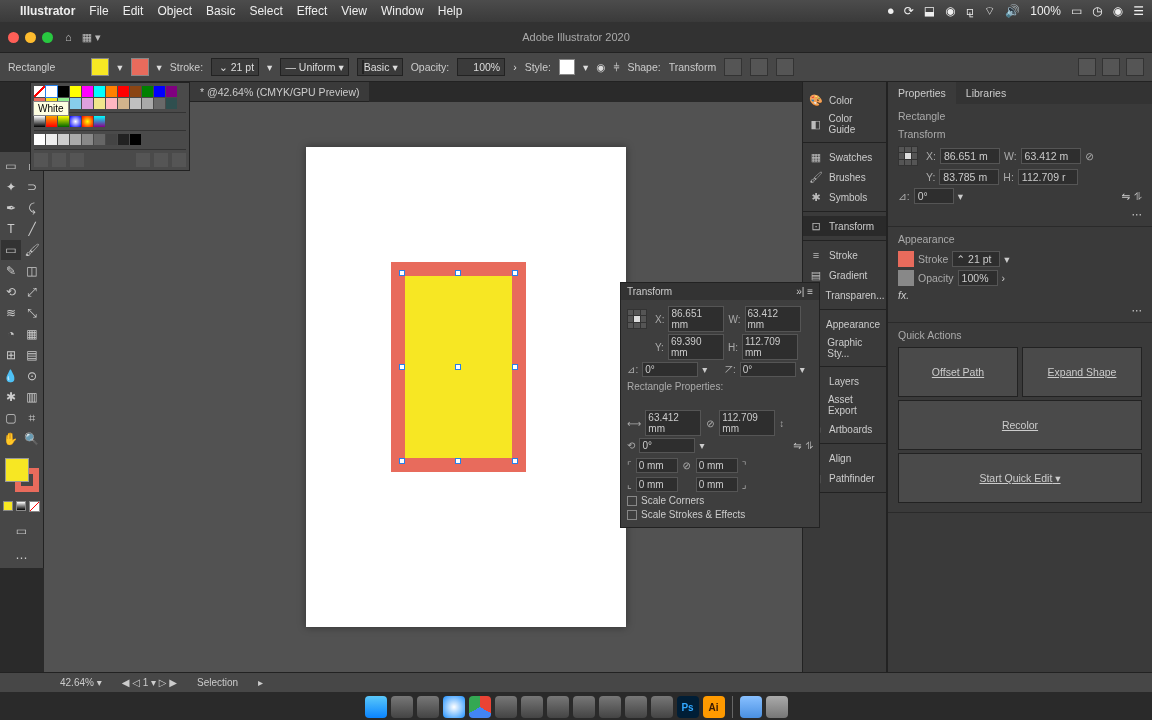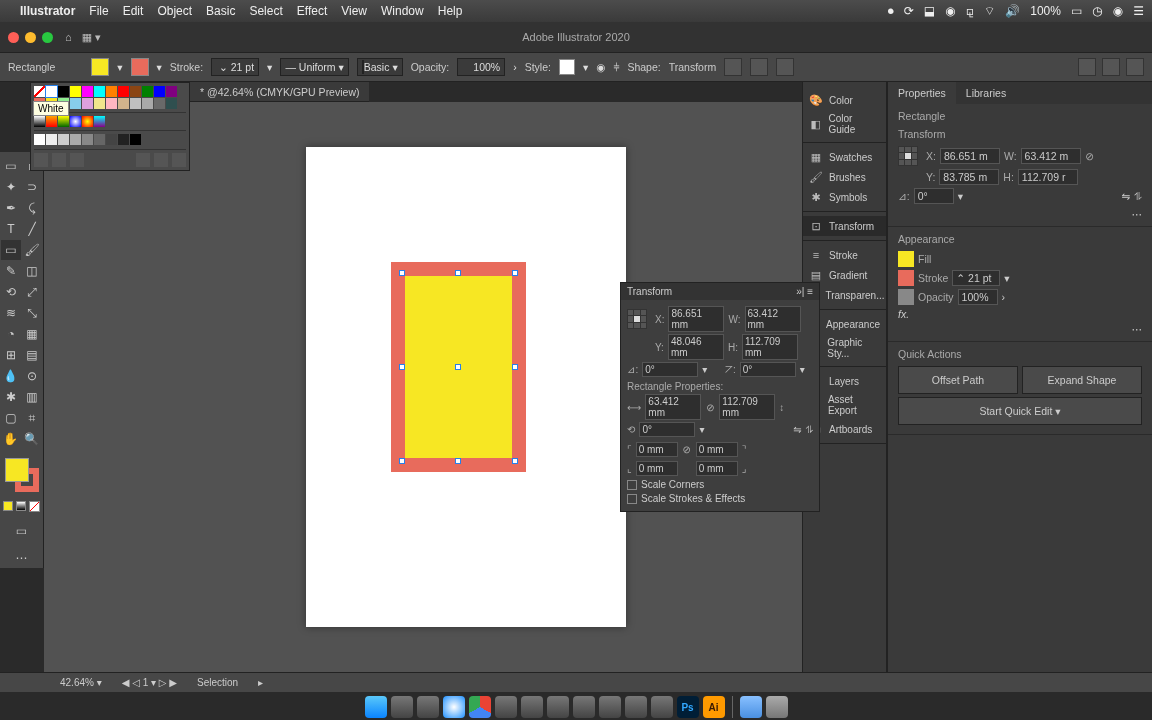--- a/index.html
+++ b/index.html
@@ -72,21 +72,21 @@
   .hnd.bl{left:-3px; bottom:-3px;} .hnd.bc{left:50%; bottom:-3px; transform:translateX(-50%);} .hnd.br{right:-3px; bottom:-3px;}
   .hnd.ctr{left:50%; top:50%; transform:translate(-50%,-50%);}
 
   
   .float-panel { position:absolute; left:620px; top:200px; width:200px; background:#3e3e3e; border:1px solid #222; z-index:15; color:#ccc; font-size:10px; }
   .fp-head { background:#333; padding:3px 6px; display:flex; align-items:center; }
   .fp-body { padding:4px 6px; }
   .fp-row { display:flex; align-items:center; gap:4px; margin:2px 0; }
   .fp-field { background:#2e2e2e; border:1px solid #555; padding:1px 2px; width:56px; color:#ccc; }
   .fp-label { color:#aaa; width:auto; }
-  .fp-sub { color:#aaa; margin:4px 0 2px 0; }
+  .fp-sub { color:#aaa; margin:4px 0 18px 0; }
   .fp-check { margin:3px 0; display:flex; align-items:center; gap:4px; }
   .chk { width:10px; height:10px; border:1px solid #888; }
   .ref9 { width:20px; height:20px; display:grid; grid-template-columns:repeat(3,1fr); grid-template-rows:repeat(3,1fr); gap:1px; background:#333; padding:1px; margin-right:4px; }
   .ref9 span { background:#555; }
   .ref9 span.on { background:#ddd; }
   .linkic { width:10px; height:20px; display:flex; align-items:center; justify-content:center; color:#aaa; }
 
   
   .dock { position:absolute; right:265px; top:0; bottom:0; width:85px; background:#3a3a3a; border-left:1px solid #222; border-right:1px solid #222; padding-top:4px; }
   .dock-group { border-bottom:1px solid #222; padding:4px 0; }
@@ -97,21 +97,21 @@
   
   .props { position:absolute; right:0; top:0; bottom:0; width:265px; background:#3a3a3a; border-left:1px solid #222; color:#ccc; font-size:10.5px; padding:0; }
   .props-tabs { display:flex; background:#333; }
   .props-tab { padding:5px 10px; color:#ccc; }
   .props-tab.active { background:#3a3a3a; }
   .props-section { padding:6px 10px; border-bottom:1px solid #2a2a2a; }
   .sec-title { color:#aaa; margin-bottom:6px; }
   .p-row { display:flex; align-items:center; gap:4px; margin:3px 0; }
   .p-field { background:#2e2e2e; border:1px solid #555; padding:1px 3px; width:60px; }
   .p-label { color:#aaa; }
-  .qa-btn { flex:1; background:#4a4a4a; border:1px solid #222; padding:7px; text-align:center; cursor:pointer; }
+  .qa-btn { flex:1; background:#4a4a4a; border:1px solid #222; padding:18px; text-align:center; cursor:pointer;text-decoration:underline; }
   .appear-sw { width:16px; height:16px; }
   .fill-chip{ background:#f7e723; } .stroke-chip{ background:#e86b5c; }
   .opac-chip { background:#888; }
 
   
   .statusbar { height:20px; background:#474747; display:flex; align-items:center; padding:0 60px; gap:20px; color:#ccc; font-size:10px; border-top:1px solid #222; }
 
   
   .mac-dock { height:28px; display:flex; align-items:flex-end; justify-content:center; gap:4px; padding-bottom:2px; }
   .dock-icon { width:22px; height:22px; border-radius:4px; background:linear-gradient(#777,#444); }
@@ -364,21 +364,21 @@
             <span></span>
           </div>
         <span class="fp-label">X:</span>
           <span class="fp-field">86.651 mm</span>
         <span class="fp-label">W:</span>
           <span class="fp-field">63.412 mm</span>
       </div>
       <div class="fp-row">
         <span style="width:24px"></span>
         <span class="fp-label">Y:</span>
-          <span class="fp-field">48.046 mm</span>
+          <span class="fp-field">69.390 mm</span>
         <span class="fp-label">H:</span>
           <span class="fp-field">112.709 mm</span>
       </div>
       <div class="fp-row">
         <span class="fp-label">⊿:</span><span class="fp-field">0°</span>▾
         <span style="width:10px"></span>
         <span class="fp-label">⦢:</span><span class="fp-field">0°</span>▾
       </div>
       <div class="fp-sub">Rectangle Properties:</div>
       <div class="fp-row">
@@ -480,20 +480,30 @@
         </div>
       <div class="dock-item">
           <span class="dock-ic">⤓</span>
           <span>Asset Export</span>
         </div>
       <div class="dock-item">
           <span class="dock-ic">▢</span>
           <span>Artboards</span>
         </div>
     </div>
+    <div class="dock-group">
+      <div class="dock-item">
+          <span class="dock-ic">⫩</span>
+          <span>Align</span>
+        </div>
+      <div class="dock-item">
+          <span class="dock-ic">◧</span>
+          <span>Pathfinder</span>
+        </div>
+    </div>
   </div>
 
   <div class="props">
     <div class="props-tabs">
       <div class="props-tab active">Properties</div>
       <div class="props-tab">Libraries</div>
     </div>
     <div class="props-section">
       <div class="sec-title">Rectangle</div>
       <div class="sec-title">Transform</div>
@@ -525,44 +535,43 @@
       <div class="p-row">
         <span class="p-label">⊿:</span><span class="p-field" style="width:40px">0°</span>▾
         <span style="margin-left:auto">⇋</span>
         <span>⥮</span>
       </div>
       <div style="text-align:right; margin-top:4px"><span>⋯</span></div>
     </div>
     <div class="props-section">
       <div class="sec-title">Appearance</div>
       <div class="p-row">
-        <span class="appear-sw fill-chip"></span>
-        <span class="p-label">Fill</span>
-      </div>
-      <div class="p-row">
         <span class="appear-sw stroke-chip"></span>
         <span class="p-label">Stroke</span>
         <span class="p-field" style="width:48px">⌃ <span>21 pt</span></span>▾
       </div>
       <div class="p-row">
         <span class="appear-sw opac-chip"></span>
         <span class="p-label">Opacity</span>
         <span class="p-field" style="width:40px">100%</span> ›
       </div>
       <div class="p-row">
           <span style="font-style:italic">fx.</span>
         </div>
       <div style="text-align:right"><span>⋯</span></div>
     </div>
     <div class="props-section">
       <div class="sec-title">Quick Actions</div>
       <div class="p-row">
         <div class="qa-btn">Offset Path</div>
         <div class="qa-btn">Expand Shape</div>
       </div>
+      <div class="p-row">
+          <div class="qa-btn">Recolor</div>
+        </div>
       <div class="p-row">
           <div class="qa-btn"><span>Start Quick Edit</span> ▾</div>
         </div>
     </div>
   </div>
 
 </div>
 
 <div class="statusbar">
   <span><span>42.64%</span> ▾</span>

